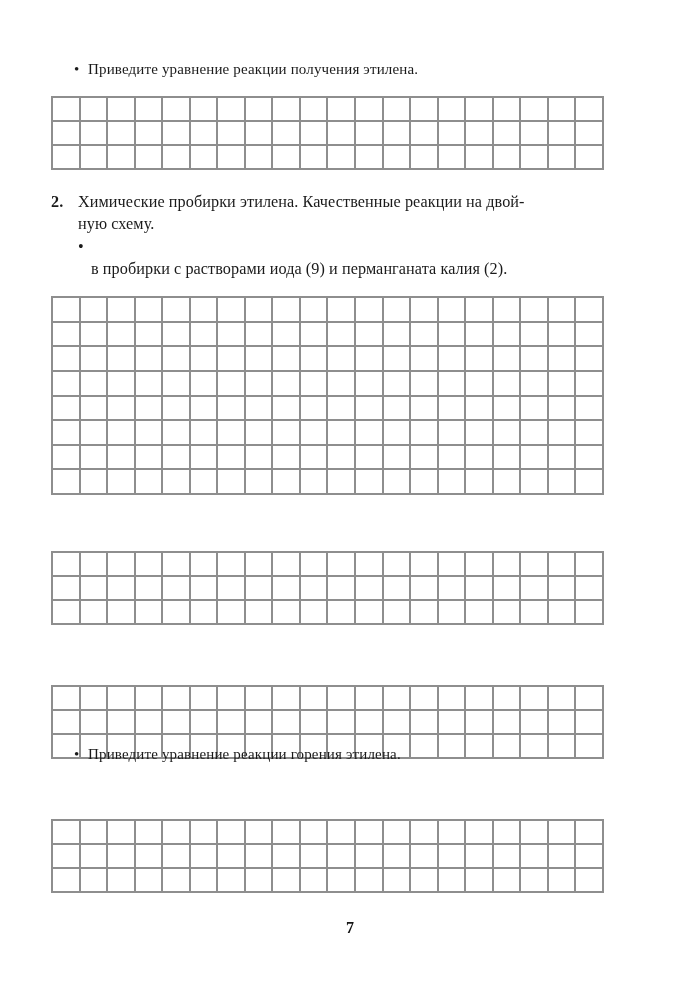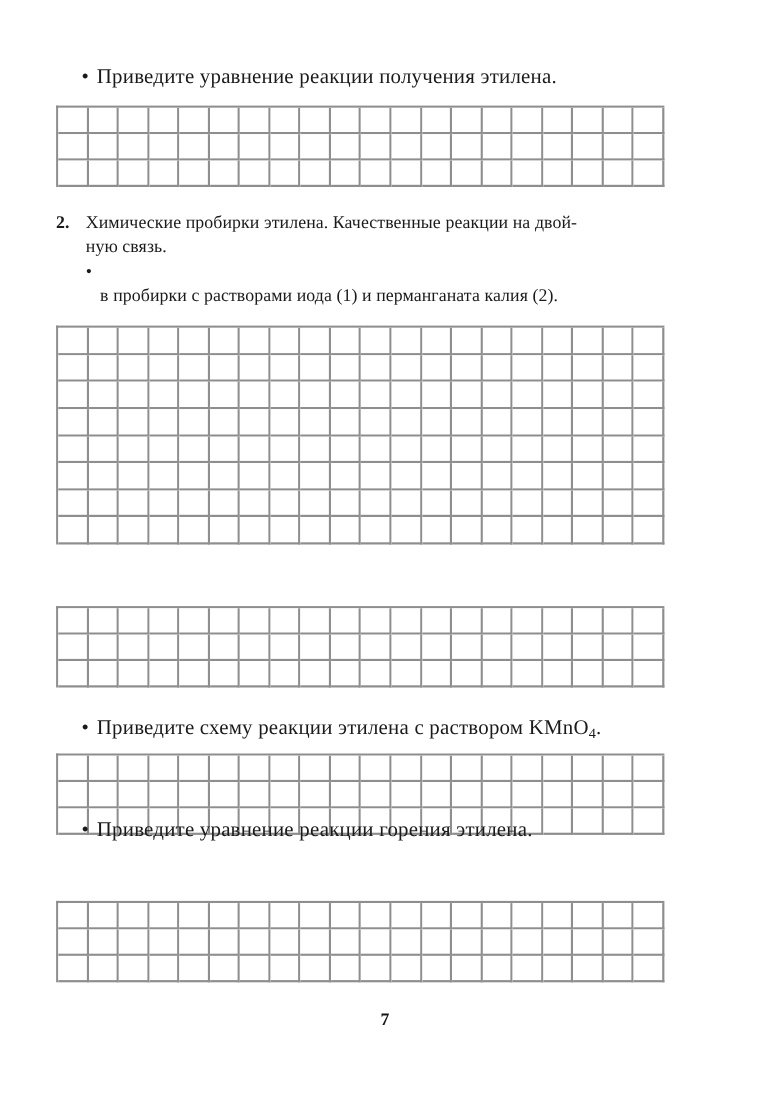--- a/index.html
+++ b/index.html
@@ -20,21 +20,21 @@
   .page {
     position: absolute;
     left: 0; top: 0;
     width: 700px;
     height: 1000px;
   }
 
   
   .bullet-line {
     position: absolute;
-    font-size: 19px;
+    font-size: 15px;
     line-height: 21px;
     letter-spacing: 0.01em;
     white-space: nowrap;
   }
   .bullet-dot {
     display: inline-block;
     width: 14px;
     text-align: left;
   }
 
@@ -173,29 +173,29 @@
       <div class="cell" style="border-right-color: rgb(142, 142, 142); border-bottom-color: rgb(142, 142, 142);"></div>
       <div class="cell" style="border-right-color: rgb(142, 142, 142); border-bottom-color: rgb(142, 142, 142);"></div>
       <div class="cell" style="border-right-color: rgb(142, 142, 142); border-bottom-color: rgb(142, 142, 142);"></div>
       <div class="cell" style="border-right-color: rgb(142, 142, 142); border-bottom-color: rgb(142, 142, 142);"></div>
     </div>
 
   <div class="para" style="left:51px; top:192px; width:560px;">
     <span class="num">2.</span>
     <span class="body">
       <span>Химические пробирки этилена. Качественные реакции на двой-</span><br>
-      <span>ную связь.</span>
+      <span>ную схему.</span>
     </span>
   </div>
 
   <div class="wrapped-bullet" style="left:78px; top:236px; width:540px;">
     <span class="bdot">•</span>
     <span class="btext">
       <br>
-      <span>в пробирки с растворами иода (1) и перманганата калия (2).</span>
+      <span>в пробирки с растворами иода (9) и перманганата калия (2).</span>
     </span>
   </div>
 
   <div class="grid" id="grid-2" style="left: 51px; top: 296px; width: 553px; height: 199px; grid-template-columns: repeat(20, 1fr); grid-template-rows: repeat(8, 1fr); border-top-color: rgb(142, 142, 142); border-left-color: rgb(142, 142, 142);">
       <div class="cell" style="border-right-color: rgb(142, 142, 142); border-bottom-color: rgb(142, 142, 142);"></div>
       <div class="cell" style="border-right-color: rgb(142, 142, 142); border-bottom-color: rgb(142, 142, 142);"></div>
       <div class="cell" style="border-right-color: rgb(142, 142, 142); border-bottom-color: rgb(142, 142, 142);"></div>
       <div class="cell" style="border-right-color: rgb(142, 142, 142); border-bottom-color: rgb(142, 142, 142);"></div>
       <div class="cell" style="border-right-color: rgb(142, 142, 142); border-bottom-color: rgb(142, 142, 142);"></div>
       <div class="cell" style="border-right-color: rgb(142, 142, 142); border-bottom-color: rgb(142, 142, 142);"></div>
@@ -412,23 +412,20 @@
       <div class="cell" style="border-right-color: rgb(142, 142, 142); border-bottom-color: rgb(142, 142, 142);"></div>
       <div class="cell" style="border-right-color: rgb(142, 142, 142); border-bottom-color: rgb(142, 142, 142);"></div>
       <div class="cell" style="border-right-color: rgb(142, 142, 142); border-bottom-color: rgb(142, 142, 142);"></div>
       <div class="cell" style="border-right-color: rgb(142, 142, 142); border-bottom-color: rgb(142, 142, 142);"></div>
       <div class="cell" style="border-right-color: rgb(142, 142, 142); border-bottom-color: rgb(142, 142, 142);"></div>
       <div class="cell" style="border-right-color: rgb(142, 142, 142); border-bottom-color: rgb(142, 142, 142);"></div>
       <div class="cell" style="border-right-color: rgb(142, 142, 142); border-bottom-color: rgb(142, 142, 142);"></div>
       <div class="cell" style="border-right-color: rgb(142, 142, 142); border-bottom-color: rgb(142, 142, 142);"></div>
     </div>
 
-  <div class="bullet-line" style="left:74px; top:651px;">
-    <span class="bullet-dot">•</span><span>Приведите схему реакции этилена с раствором </span><span><span>KMnO</span><sub>4</sub></span><span>.</span>
-  </div>
 
   <div class="grid" id="grid-4" style="left: 51px; top: 685px; width: 553px; height: 74px; grid-template-columns: repeat(20, 1fr); grid-template-rows: repeat(3, 1fr); border-top-color: rgb(142, 142, 142); border-left-color: rgb(142, 142, 142);">
       <div class="cell" style="border-right-color: rgb(142, 142, 142); border-bottom-color: rgb(142, 142, 142);"></div>
       <div class="cell" style="border-right-color: rgb(142, 142, 142); border-bottom-color: rgb(142, 142, 142);"></div>
       <div class="cell" style="border-right-color: rgb(142, 142, 142); border-bottom-color: rgb(142, 142, 142);"></div>
       <div class="cell" style="border-right-color: rgb(142, 142, 142); border-bottom-color: rgb(142, 142, 142);"></div>
       <div class="cell" style="border-right-color: rgb(142, 142, 142); border-bottom-color: rgb(142, 142, 142);"></div>
       <div class="cell" style="border-right-color: rgb(142, 142, 142); border-bottom-color: rgb(142, 142, 142);"></div>
       <div class="cell" style="border-right-color: rgb(142, 142, 142); border-bottom-color: rgb(142, 142, 142);"></div>
       <div class="cell" style="border-right-color: rgb(142, 142, 142); border-bottom-color: rgb(142, 142, 142);"></div>

